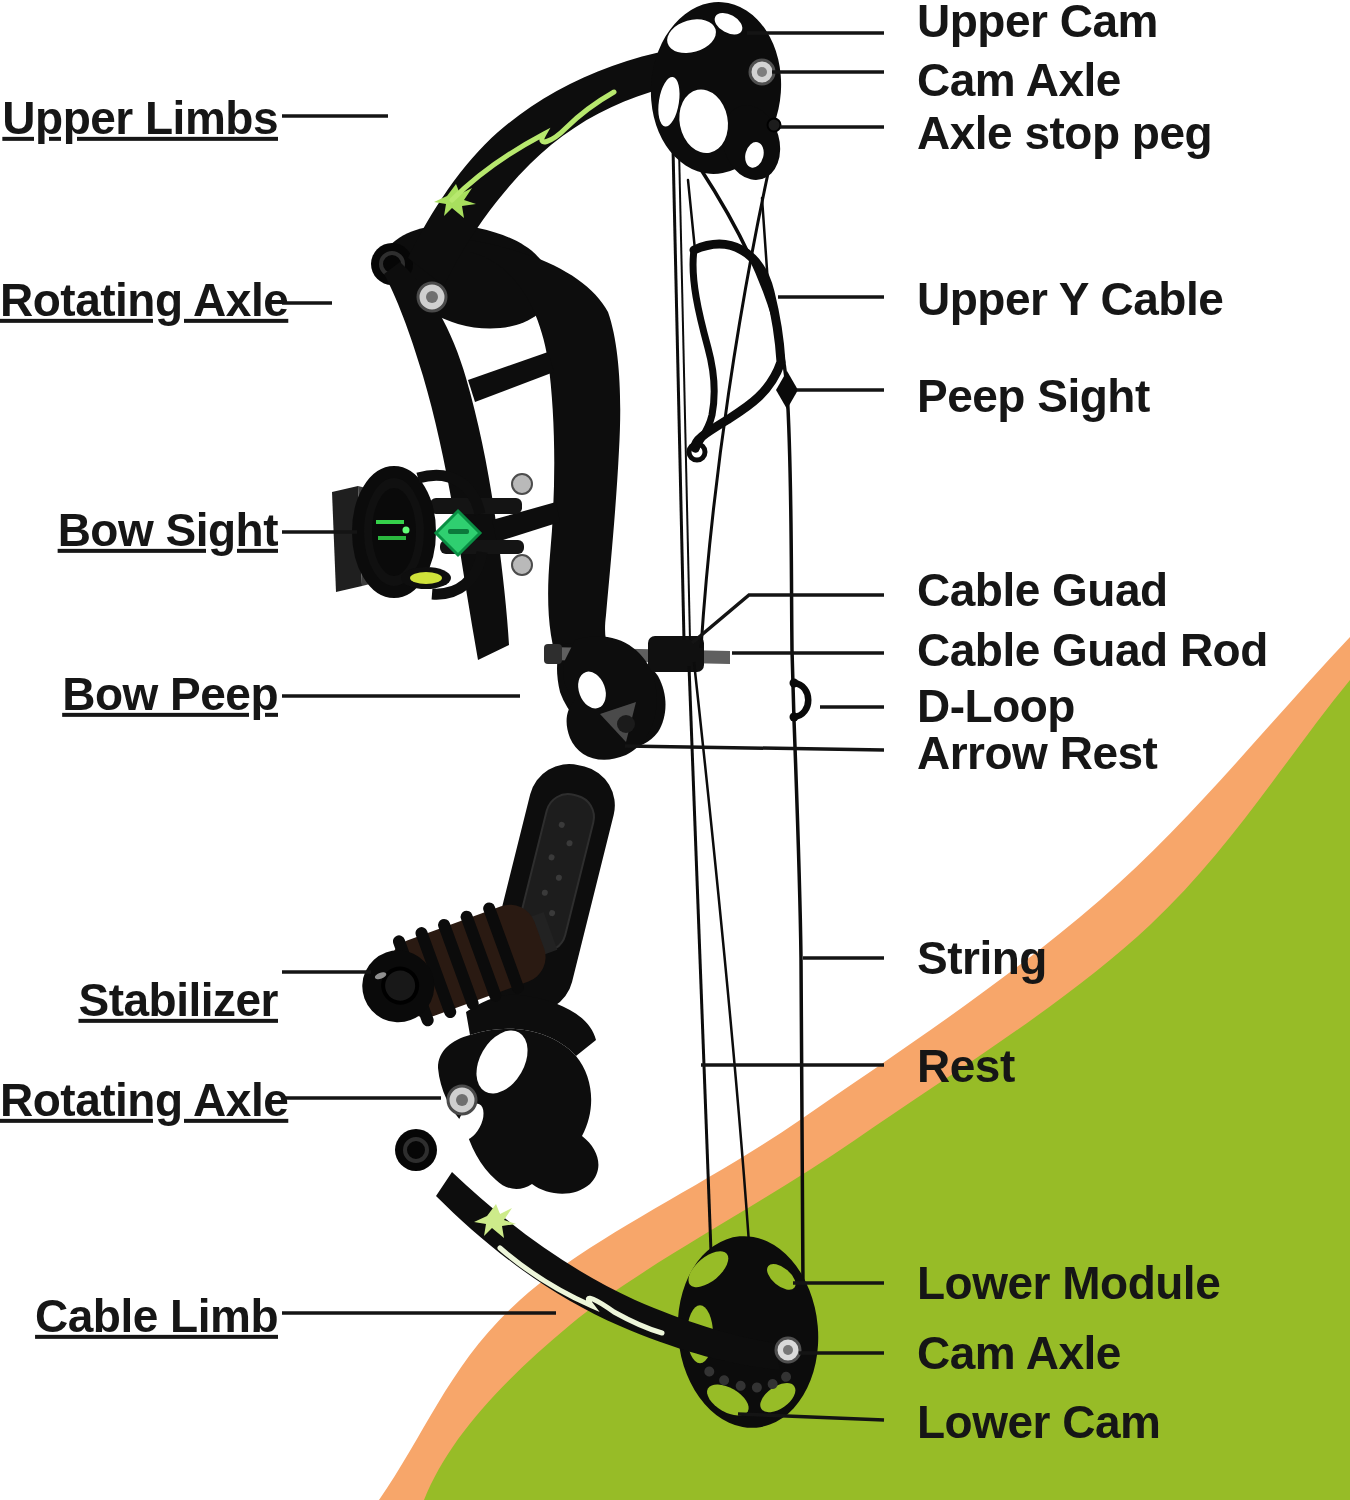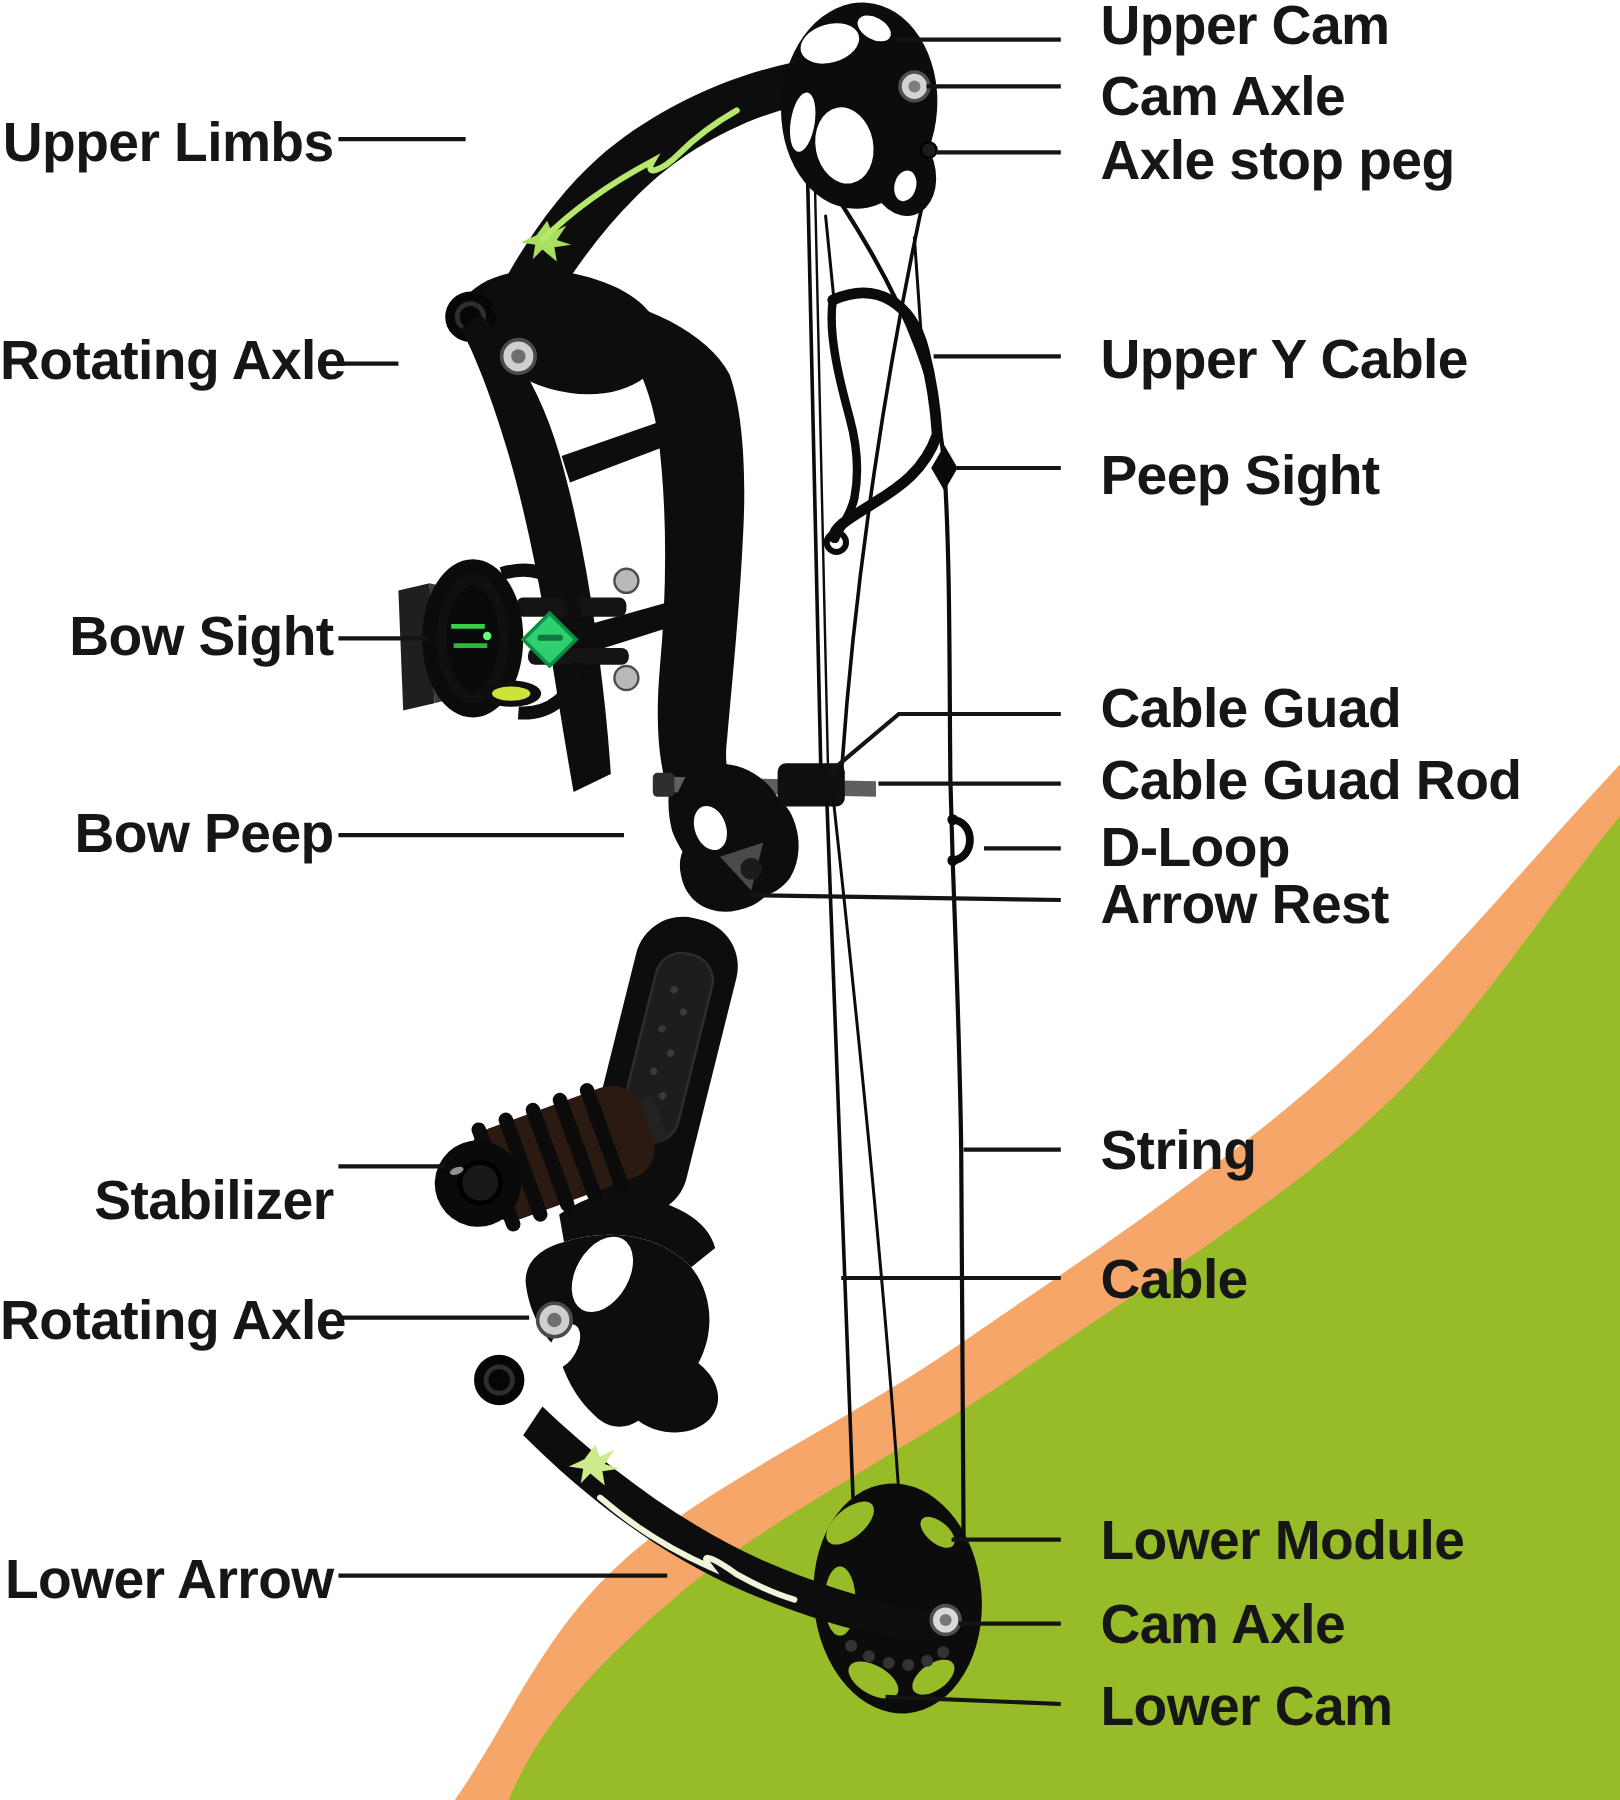--- a/index.html
+++ b/index.html
@@ -8,21 +8,21 @@
     font-family:"Liberation Sans",sans-serif;position:relative;
   }
   .stage{position:absolute;inset:0;width:1350px;height:1500px;}
   svg.art{position:absolute;left:0;top:0;width:1350px;height:1500px;display:block;}
   .lbl{
     position:absolute;
     font:700 46px/1.05 "Liberation Sans",sans-serif;
     color:#161616;letter-spacing:-0.5px;white-space:nowrap;
     transform:translateY(-50%);
   }
-  .lbl.left{left:0;width:278px;text-align:right;}
+  .lbl.left{left:0;width:278px;text-align:right;text-decoration:underline;}
   .lbl.right{left:917px;text-align:left;}
 </style>
 </head>
 <body>
 
 <div class="stage">
 
 <svg class="art" viewBox="0 0 1350 1500" aria-hidden="true">
 
   <path fill="#F7A66A" d="M1350,637 C1267,725 1192,820 1100,900 C1008,980 897,1053 800,1120 C703,1187 590,1237 520,1300 C450,1363 426,1433 379,1500 L1350,1500 Z"></path>
@@ -200,29 +200,29 @@
     <path d="M738,1414 L884,1420"></path>
   </g>
 </svg>
 
   <div class="lbl left" style="top:118px">Upper Limbs</div>
   <div class="lbl left" style="top:300px">Rotating Axle</div>
   <div class="lbl left" style="top:530px">Bow Sight</div>
   <div class="lbl left" style="top:694px">Bow Peep</div>
   <div class="lbl left" style="top:1000px">Stabilizer</div>
   <div class="lbl left" style="top:1100px">Rotating Axle</div>
-  <div class="lbl left" style="top:1316px">Lower Arrow</div>
+  <div class="lbl left" style="top:1316px">Cable Limb</div>
 
   <div class="lbl right" style="top:21px">Upper Cam</div>
   <div class="lbl right" style="top:80px">Cam Axle</div>
   <div class="lbl right" style="top:133px">Axle stop peg</div>
   <div class="lbl right" style="top:299px">Upper Y Cable</div>
   <div class="lbl right" style="top:396px">Peep Sight</div>
   <div class="lbl right" style="top:650px">Cable Guad Rod</div>
   <div class="lbl right" style="top:590px">Cable Guad</div>
   <div class="lbl right" style="top:706px">D-Loop</div>
   <div class="lbl right" style="top:753px">Arrow Rest</div>
   <div class="lbl right" style="top:958px">String</div>
-  <div class="lbl right" style="top:1066px">Cable</div>
+  <div class="lbl right" style="top:1066px">Rest</div>
   <div class="lbl right" style="top:1283px">Lower Module</div>
   <div class="lbl right" style="top:1353px">Cam Axle</div>
   <div class="lbl right" style="top:1422px">Lower Cam</div>
 </div>
 
 </body></html>

